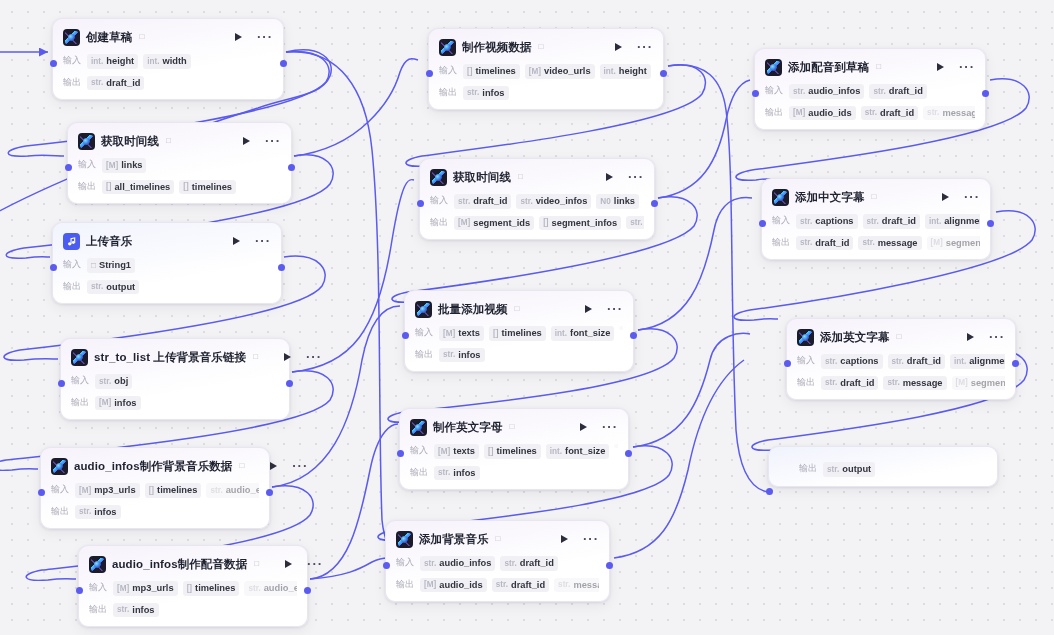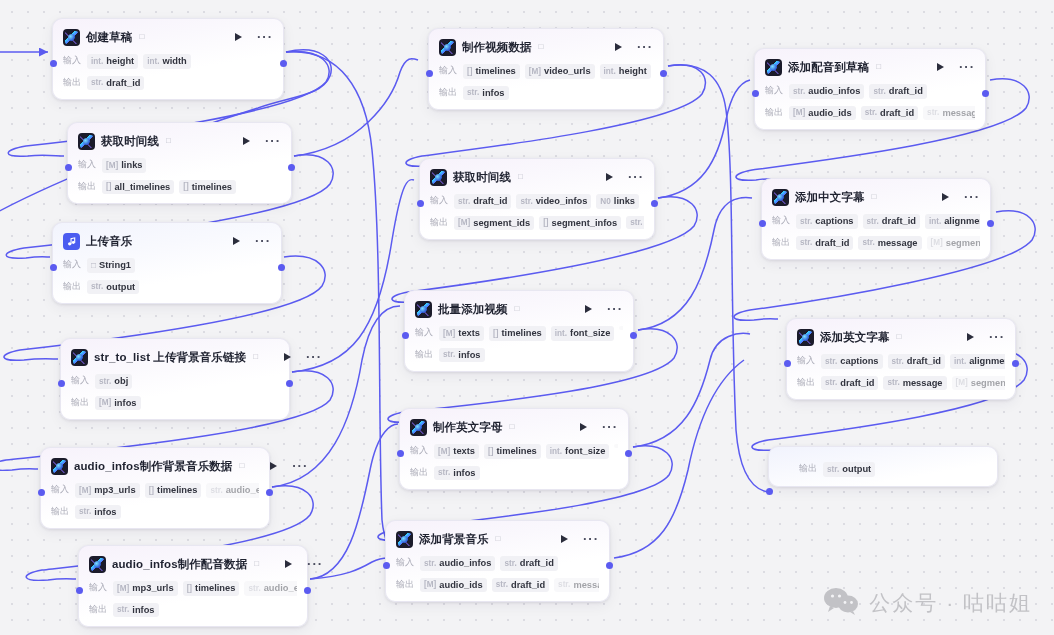--- a/index.html
+++ b/index.html
@@ -723,29 +723,14 @@
           <span class="plabel">输出</span>
           <span class="pill">
             <span class="ty">str.</span>
             <span>output</span>
           </span>
         </div>
         <span class="port l end"></span>
       </div>
     </div>
 
-  <div class="watermark">
-    <span>
-      <svg width="36" height="28" viewBox="0 0 36 28">
-        <ellipse cx="13" cy="11" rx="12" ry="10" fill="#c2c2c6"></ellipse>
-        <path d="M7 19 L5 25 L11 21 Z" fill="#c2c2c6"></path>
-        <ellipse cx="25" cy="17" rx="10" ry="8.4" fill="#c2c2c6"></ellipse>
-        <path d="M30 24 L32 28 L27 25 Z" fill="#c2c2c6"></path>
-        <circle cx="9.5" cy="9" r="1.6" fill="#f3f3f5"></circle>
-        <circle cx="16.5" cy="9" r="1.6" fill="#f3f3f5"></circle>
-        <circle cx="22" cy="15.5" r="1.4" fill="#f3f3f5"></circle>
-        <circle cx="28.5" cy="15.5" r="1.4" fill="#f3f3f5"></circle>
-      </svg>
-    </span>
-    <span class="wm-text">公众号 · 咕咕姐</span>
-  </div>
 
 </div>
 
 </body></html>

